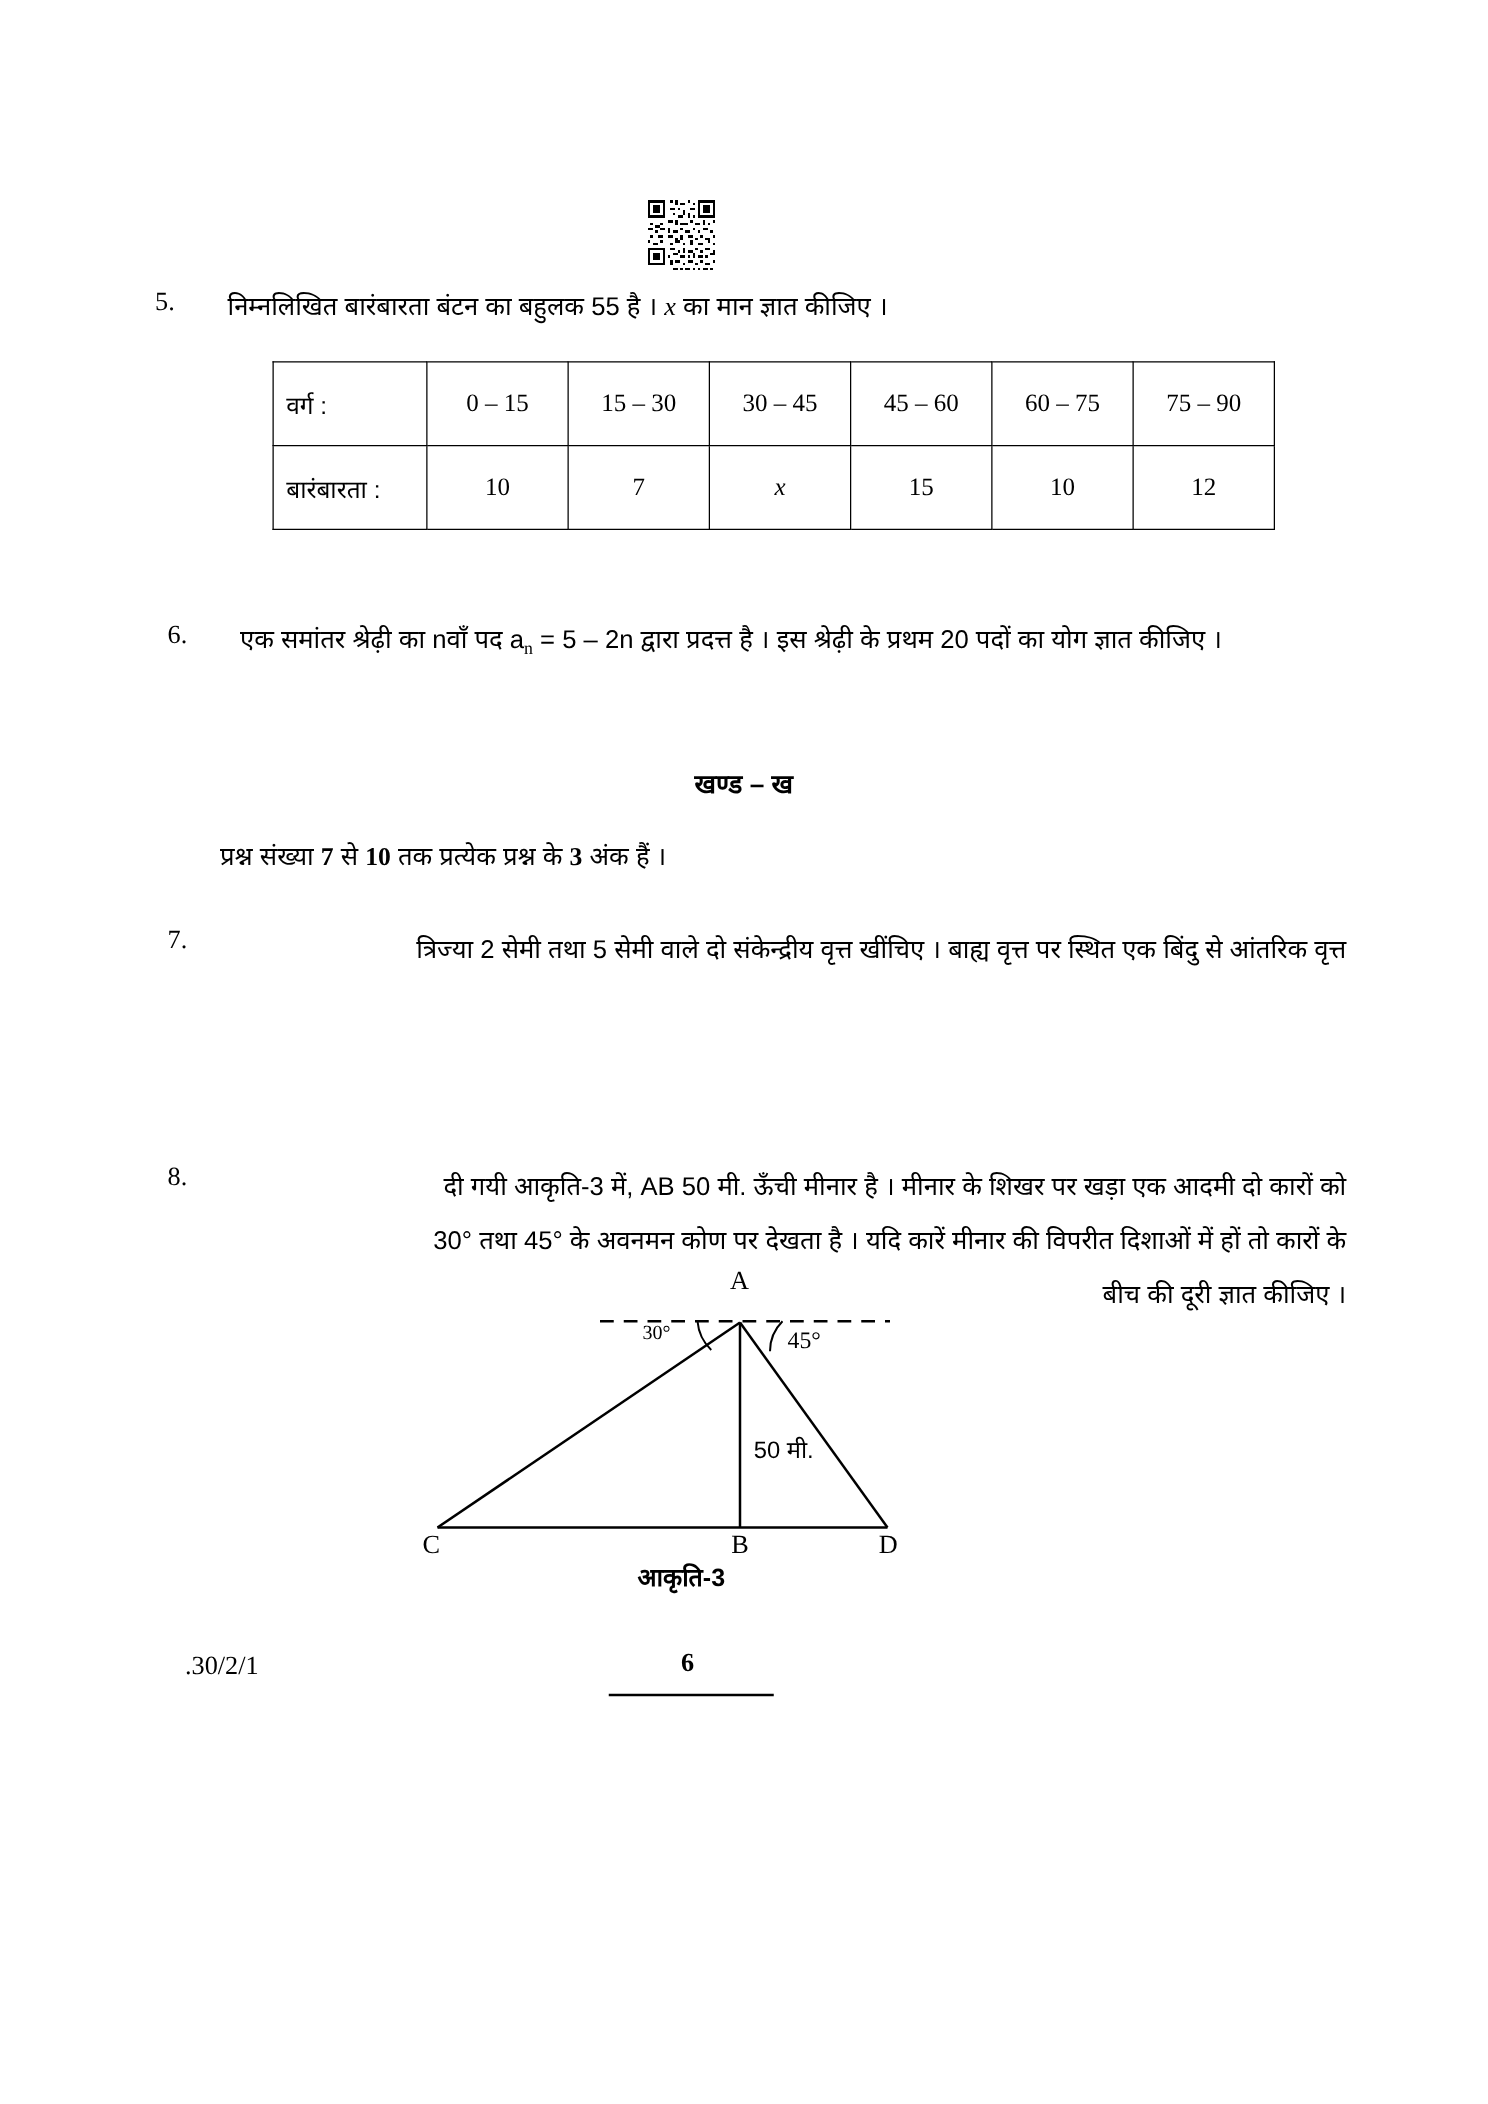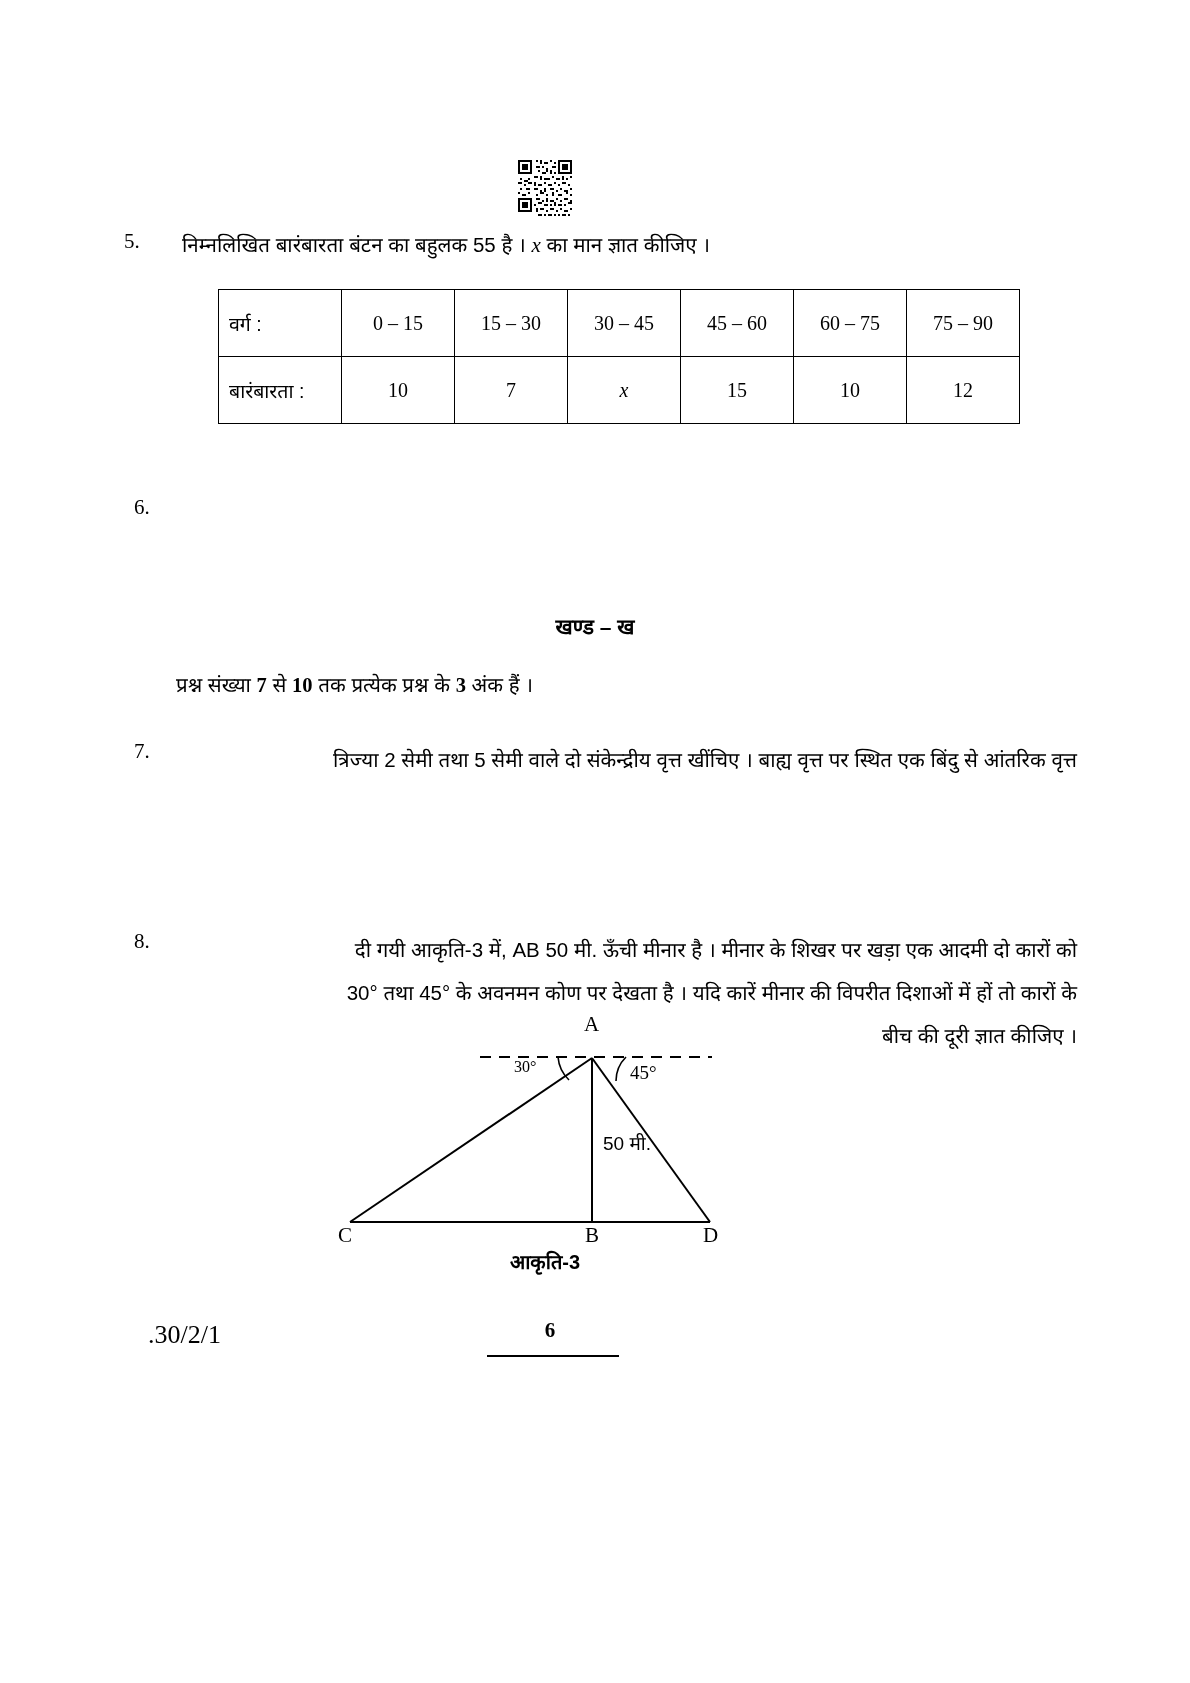--- a/index.html
+++ b/index.html
@@ -126,21 +126,21 @@
     font-family: "Liberation Sans", "DejaVu Sans", sans-serif;
     font-size: 20px;
     font-weight: bold;
   }
 
   
   .footer-code {
     position: absolute;
     left: 148px;
     top: 1320px;
-    font-size: 26px;
+    font-size: 21px;
     font-family: "Liberation Serif", "DejaVu Serif", serif;
   }
   .footer-page {
     position: absolute;
     left: 480px;
     top: 1318px;
     width: 140px;
     text-align: center;
     font-size: 21px;
     font-weight: bold;
@@ -307,20 +307,23 @@
           <td class="cell">15</td>
           <td class="cell">10</td>
           <td class="cell">12</td>
         </tr>
       </tbody>
     </table>
   </div>
 
   <div class="qrow" style="left:134px; top:494px; width:950px;">
     <div class="qnum serifnum">6.</div>
+    <div class="qtext">
+      <span class="hindi">एक समांतर श्रेढ़ी का n</span><span class="hindi">वाँ पद a</span><sub class="an serifnum">n</sub><span class="hindi"> = 5 – 2n द्वारा प्रदत्त है । इस श्रेढ़ी के प्रथम 20 पदों का योग ज्ञात कीजिए ।</span>
+    </div>
   </div>
 
   <div class="section-head">खण्ड – ख</div>
 
   <div class="instr-line">
     <span>प्रश्न संख्या </span><span class="bold serifnum">7</span><span> से </span><span class="bold serifnum">10</span><span> तक प्रत्येक प्रश्न के </span><span class="bold serifnum">3</span><span> अंक हैं ।</span>
   </div>
 
   <div class="qrow" style="left:134px; top:738px; width:950px;">
     <div class="qnum serifnum">7.</div>
@@ -355,21 +358,21 @@
 
       <path d="M 306 27 A 34 34 0 0 0 296 51" fill="none" stroke="#000" stroke-width="1.6"></path>
     </svg>
     
     <div style="position:absolute; left:264px; top:-18px; font-size:21px;">A</div>
     <div style="position:absolute; left:18px; top:193px; font-size:21px;">C</div>
     <div style="position:absolute; left:265px; top:193px; font-size:21px;">B</div>
     <div style="position:absolute; left:383px; top:193px; font-size:21px;">D</div>
     <div style="position:absolute; left:194px; top:28px; font-size:16px;">30°</div>
     <div style="position:absolute; left:310px; top:32px; font-size:19px;">45°</div>
-    <div style="position:absolute; left:283px; top:100px; font-size:19px; font-family:'Liberation Sans','DejaVu Sans',sans-serif;">50 मी.</div>
+    <div style="position:absolute; left:283px; top:116px; font-size:19px; font-family:'Liberation Sans','DejaVu Sans',sans-serif;">50 मी.</div>
   </div>
 
   <div class="figure-caption">आकृति-3</div>
 
   <div class="footer-code">.30/2/1</div>
   <div class="footer-page">6</div>
   <div class="footer-rule"></div>
 
 </div>
 

